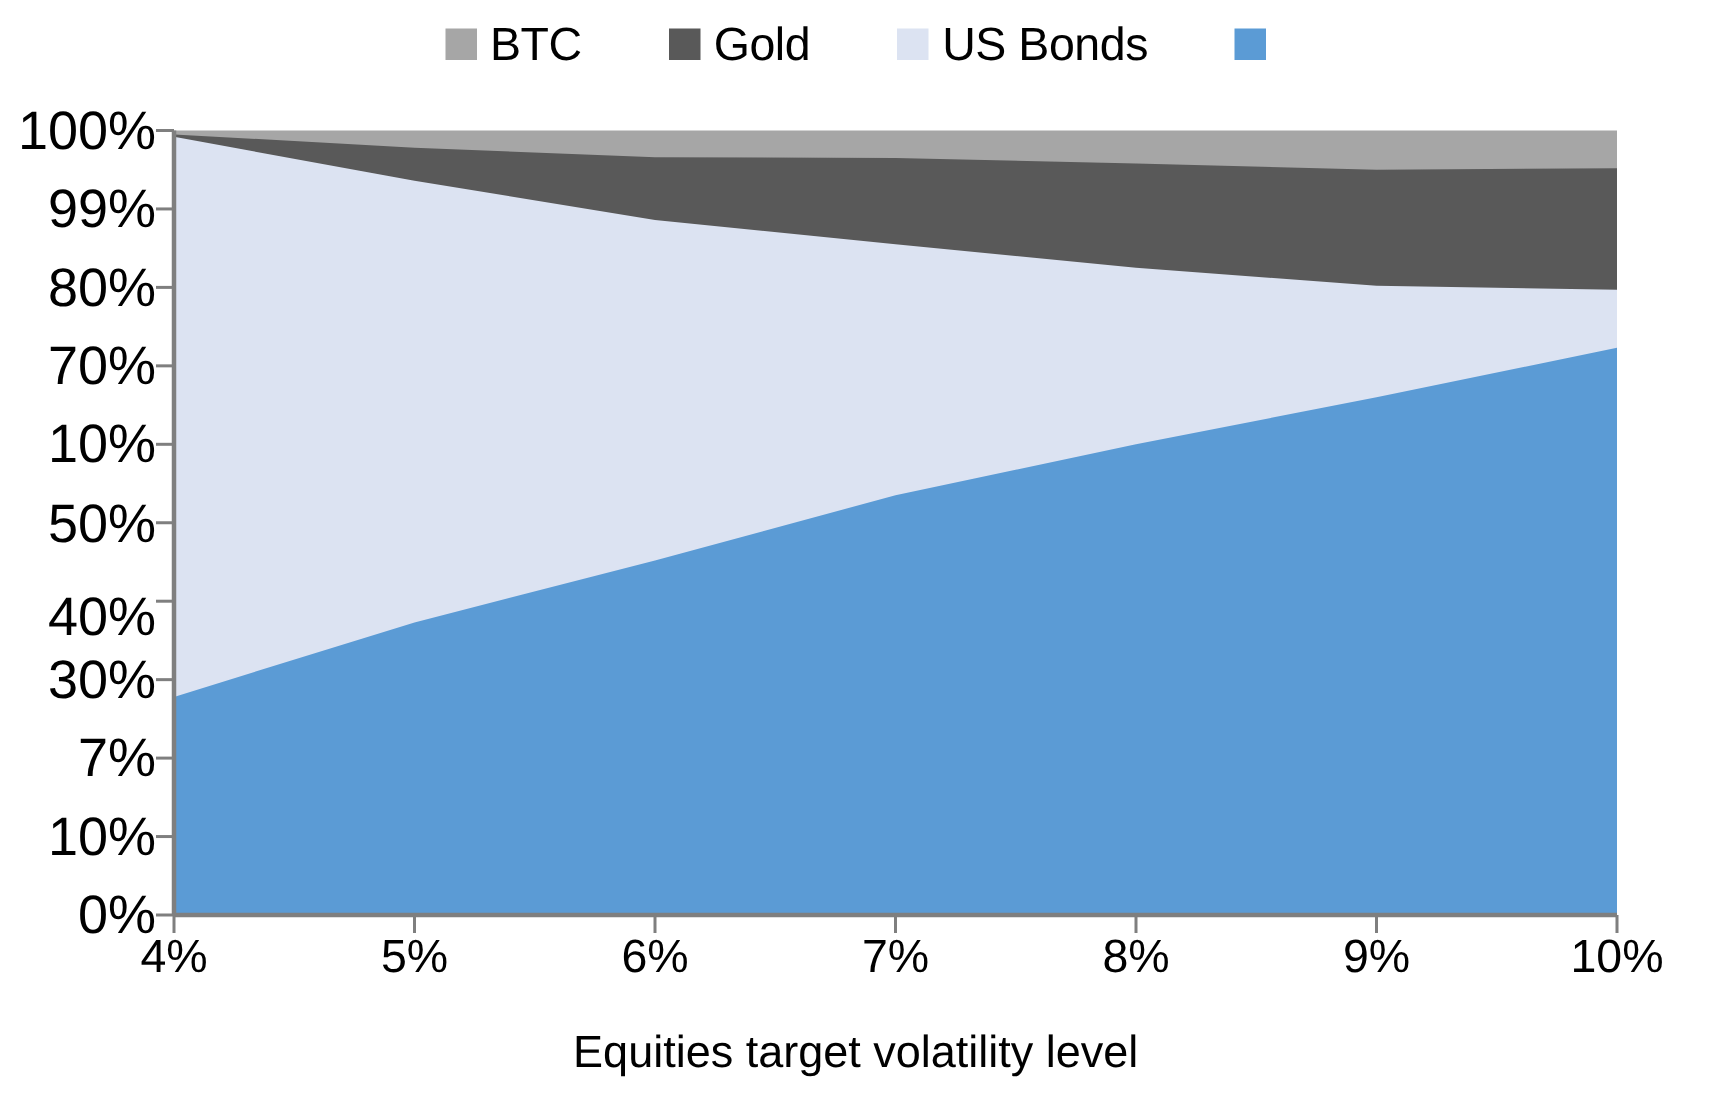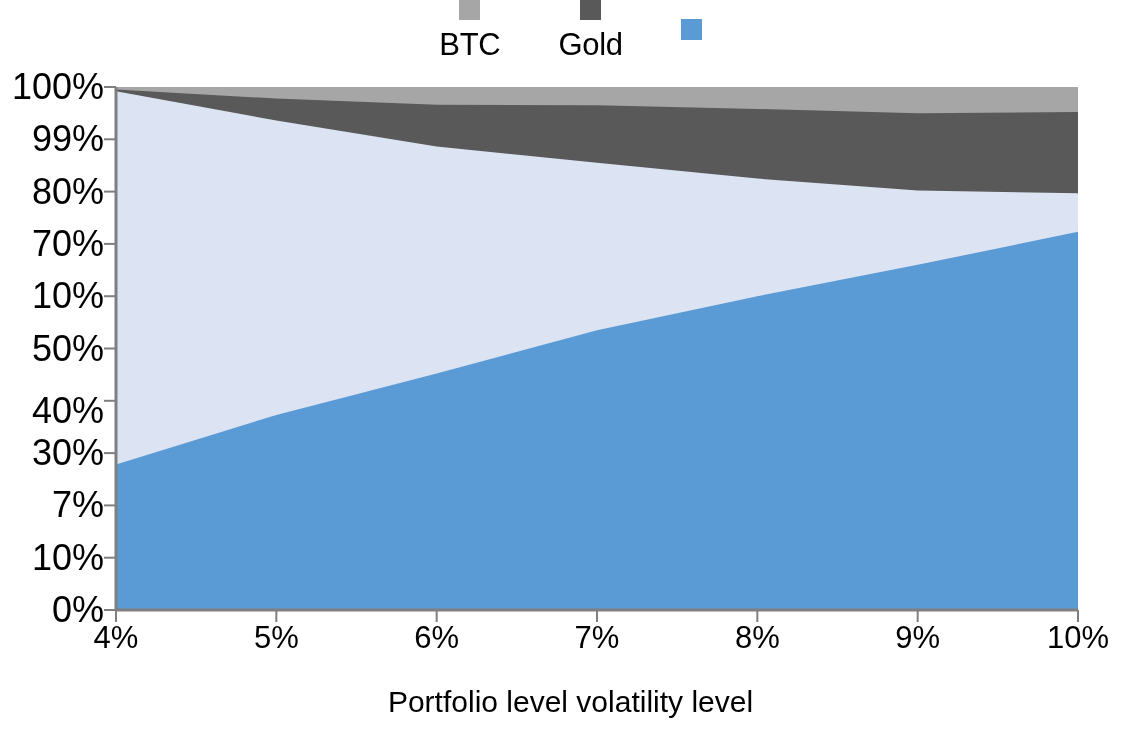--- a/index.html
+++ b/index.html
@@ -29,21 +29,20 @@
     width: 1141px;
     height: 46px;
     display: flex;
     flex-direction: row;
     align-items: center;
     justify-content: center;
     gap: 58px;
   }
   .legend-item {
     display: flex;
-    flex-direction: column;
     align-items: center;
     gap: 9px;
   }
   .legend-swatch {
     width: 21px;
     height: 21px;
     display: block;
     flex: 0 0 auto;
   }
   .legend-label {
@@ -120,20 +119,24 @@
   <div id="legend">
     <div class="legend-item">
       <span class="legend-swatch" style="background: rgb(166, 166, 166);"></span>
       <span class="legend-label">BTC</span>
     </div>
     <div class="legend-item">
       <span class="legend-swatch" style="background: rgb(89, 89, 89);"></span>
       <span class="legend-label">Gold</span>
     </div>
     <div class="legend-item">
+      <span class="legend-swatch" style="background: rgb(220, 227, 242);"></span>
+      <span class="legend-label">US Bonds</span>
+    </div>
+    <div class="legend-item">
       <span class="legend-swatch" style="background: rgb(91, 155, 213);"></span>
     </div>
   </div>
 
   <div id="plot-wrap">
     <svg id="plot-svg" width="1141" height="742" viewBox="0 0 1141 742">
       <g id="series-layer">
           <path d="M 116 87 L 276.3333333333333 87 L 436.66666666666663 87 L 597 87 L 757.3333333333333 87 L 917.6666666666667 87 L 1078 87 L 1078 610 L 116 610 Z" fill="#A6A6A6"></path>
           <path d="M 116 89.61500000000001 L 276.3333333333333 98.50600000000003 L 436.66666666666663 104.78200000000004 L 597 105.305 L 757.3333333333333 108.96600000000001 L 917.6666666666667 113.15000000000003 L 1078 112.10399999999998 L 1078 610 L 116 610 Z" fill="#595959"></path>
           <path d="M 116 91.18399999999997 L 276.3333333333333 120.47200000000004 L 436.66666666666663 146.62200000000007 L 597 162.83500000000004 L 757.3333333333333 178.52500000000003 L 917.6666666666667 190.55399999999997 L 1078 193.16899999999998 L 1078 610 L 116 610 Z" fill="#DCE3F2"></path>
@@ -179,16 +182,16 @@
     <div id="x-tick-labels">
         <div class="xtick-label" style="left: 116px;">4%</div>
         <div class="xtick-label" style="left: 276.333px;">5%</div>
         <div class="xtick-label" style="left: 436.667px;">6%</div>
         <div class="xtick-label" style="left: 597px;">7%</div>
         <div class="xtick-label" style="left: 757.333px;">8%</div>
         <div class="xtick-label" style="left: 917.667px;">9%</div>
         <div class="xtick-label" style="left: 1078px;">10%</div>
       </div>
 
-    <div id="x-axis-title">Portfolio level volatility level</div>
+    <div id="x-axis-title">Equities target volatility level</div>
   </div>
 
 </div>
 
 </body></html>

